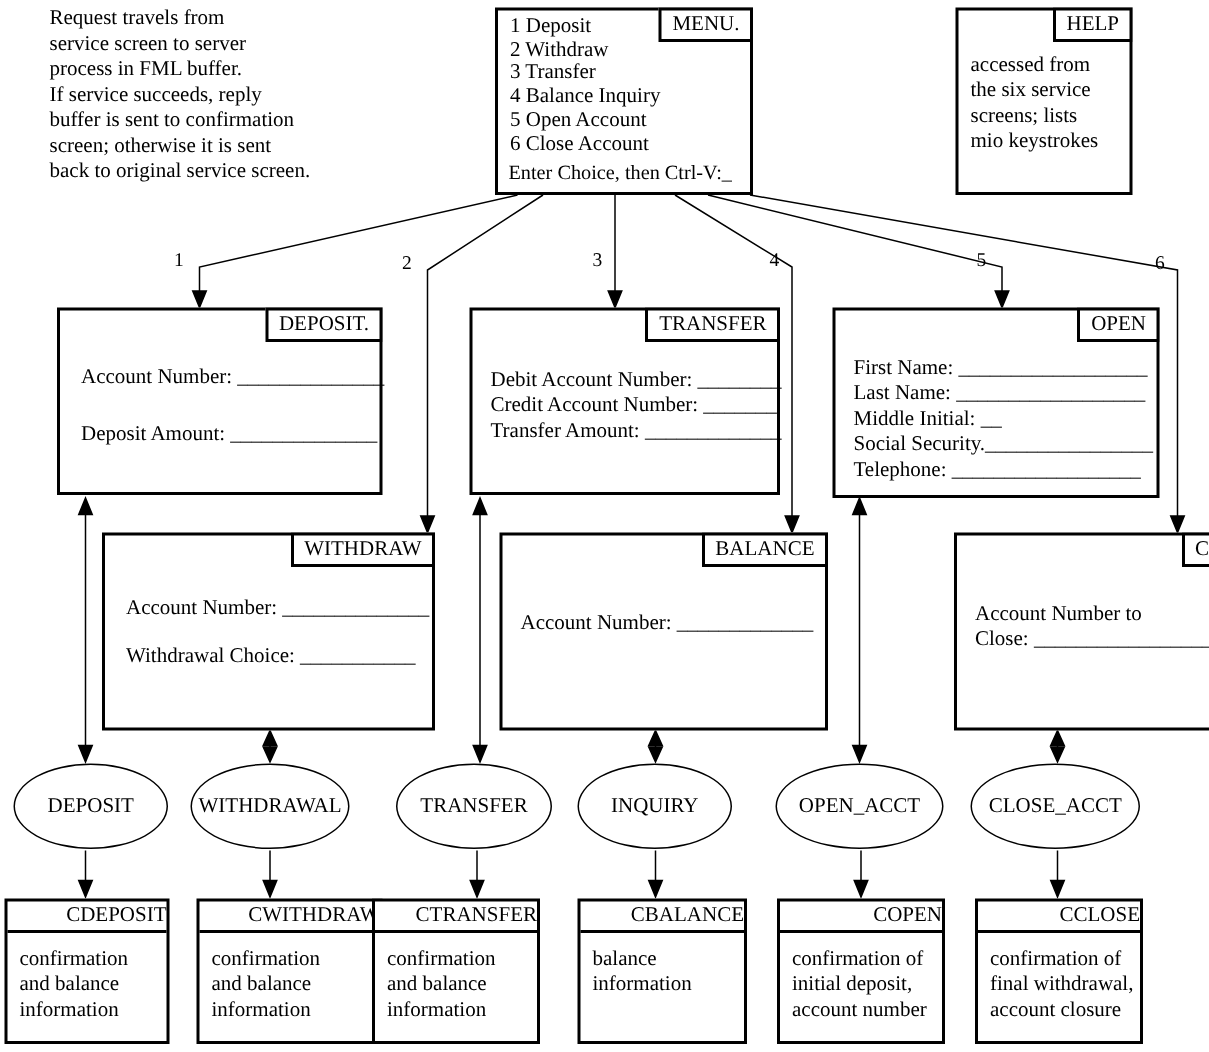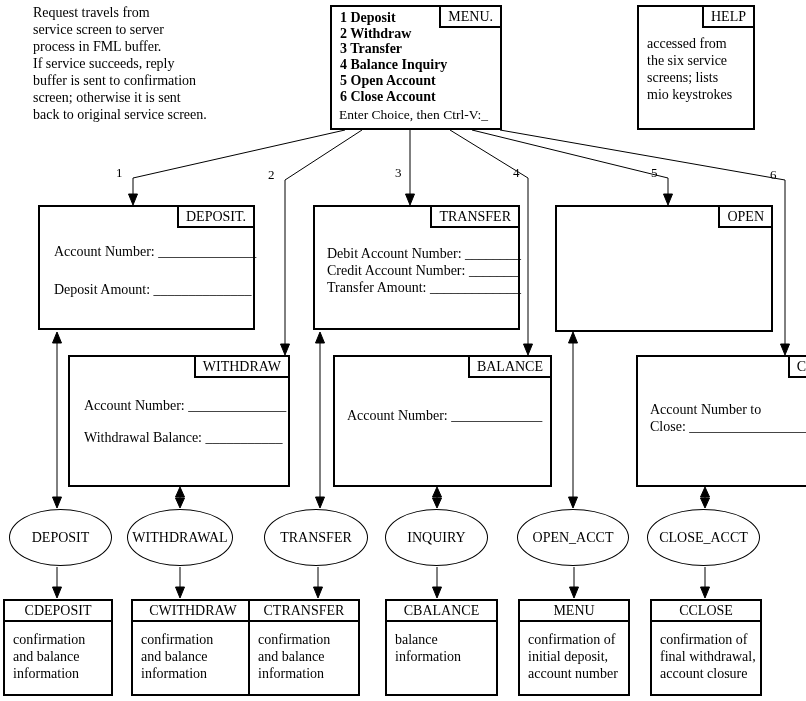--- a/index.html
+++ b/index.html
@@ -12,21 +12,21 @@
 
   
   .note { position:absolute; left:33px; top:4px; width:270px; font-size:14px; line-height:17px; }
 
   
   .box { position:absolute; border:2px solid #000; background:#fff; }
   .tab { position:absolute; top:-2px; right:-2px; border:2px solid #000; background:#fff;
          font-size:14px; line-height:19px; height:23px; padding:0 7px; white-space:nowrap; }
 
   .b-menu   { left:330px; top:5px;  width:172px; height:125px; }
-  .menu-items { padding:3px 0 0 8px; font-size:14px; line-height:15.7px;font-weight:bold; }
+  .menu-items { padding:3px 0 0 8px; font-size:14px; line-height:15.7px; }
   .menu-prompt { position:absolute; left:7px; bottom:5px; font-size:13.5px; white-space:nowrap; }
 
   .b-help   { left:637px; top:5px;  width:118px; height:125px; }
   .b-help .hlines { padding:28px 0 0 8px; font-size:14px; line-height:17px; }
 
   .b-deposit  { left:38px;  top:205px; width:217px; height:125px; }
   .b-transfer { left:313px; top:205px; width:207px; height:125px; }
   .b-open     { left:555px; top:205px; width:218px; height:127px; }
   .b-withdraw { left:68px;  top:355px; width:222px; height:132px; }
   .b-balance  { left:333px; top:355px; width:219px; height:132px; }
@@ -54,21 +54,21 @@
   .e-5 { left:517px; top:509px; width:112px; height:57px; }
   .e-6 { left:647px; top:509px; width:113px; height:57px; }
 
   .cbox { position:absolute; top:599px; height:97px; border:2px solid #000; background:#fff; }
   .c-1 { left:3px;   width:110px; }
   .c-2 { left:131px; width:124px; }
   .c-3 { left:248px; width:112px; }
   .c-4 { left:385px; width:113px; }
   .c-5 { left:518px; width:112px; }
   .c-6 { left:650px; width:112px; }
-  .ctitle { height:21px; border-bottom:2px solid #000; text-align:center;
+  .ctitle { height:21px; border-bottom:2px solid #000; text-align:right;
             font-size:14px; line-height:20px; }
   .cbody { padding:9px 0 0 8px; font-size:14px; line-height:17px; }
 </style>
 </head>
 <body>
 
 <div class="canvas">
 
   <svg class="wires" viewBox="0 0 806 701" xmlns="http://www.w3.org/2000/svg" fill="none" stroke="#000" stroke-width="1">
 
@@ -170,27 +170,34 @@
     <div class="tab">TRANSFER</div>
     <div class="flines">
       <div>Debit Account Number: ________</div>
       <div>Credit Account Number: _______</div>
       <div>Transfer Amount: _____________</div>
     </div>
   </div>
 
   <div class="box b-open">
     <div class="tab">OPEN</div>
+    <div class="flines">
+      <div>First Name: __________________</div>
+      <div>Last Name: __________________</div>
+      <div>Middle Initial: __</div>
+      <div>Social Security.________________</div>
+      <div>Telephone: __________________</div>
+    </div>
   </div>
 
   <div class="box b-withdraw">
     <div class="tab">WITHDRAW</div>
     <div class="flines">
       <div>Account Number: ______________</div>
-      <div>Withdrawal Balance: ___________</div>
+      <div>Withdrawal Choice: ___________</div>
     </div>
   </div>
 
   <div class="box b-balance">
     <div class="tab">BALANCE</div>
     <div class="flines">
       <div>Account Number: _____________</div>
     </div>
   </div>
 
@@ -247,21 +254,21 @@
   </div>
   <div class="cbox c-4">
     <div class="ctitle">CBALANCE</div>
     <div class="cbody">
       <div>balance</div>
       <div>information</div>
       <div></div>
     </div>
   </div>
   <div class="cbox c-5">
-    <div class="ctitle">MENU</div>
+    <div class="ctitle">COPEN</div>
     <div class="cbody">
       <div>confirmation of</div>
       <div>initial deposit,</div>
       <div>account number</div>
     </div>
   </div>
   <div class="cbox c-6">
     <div class="ctitle">CCLOSE</div>
     <div class="cbody">
       <div>confirmation of</div>

